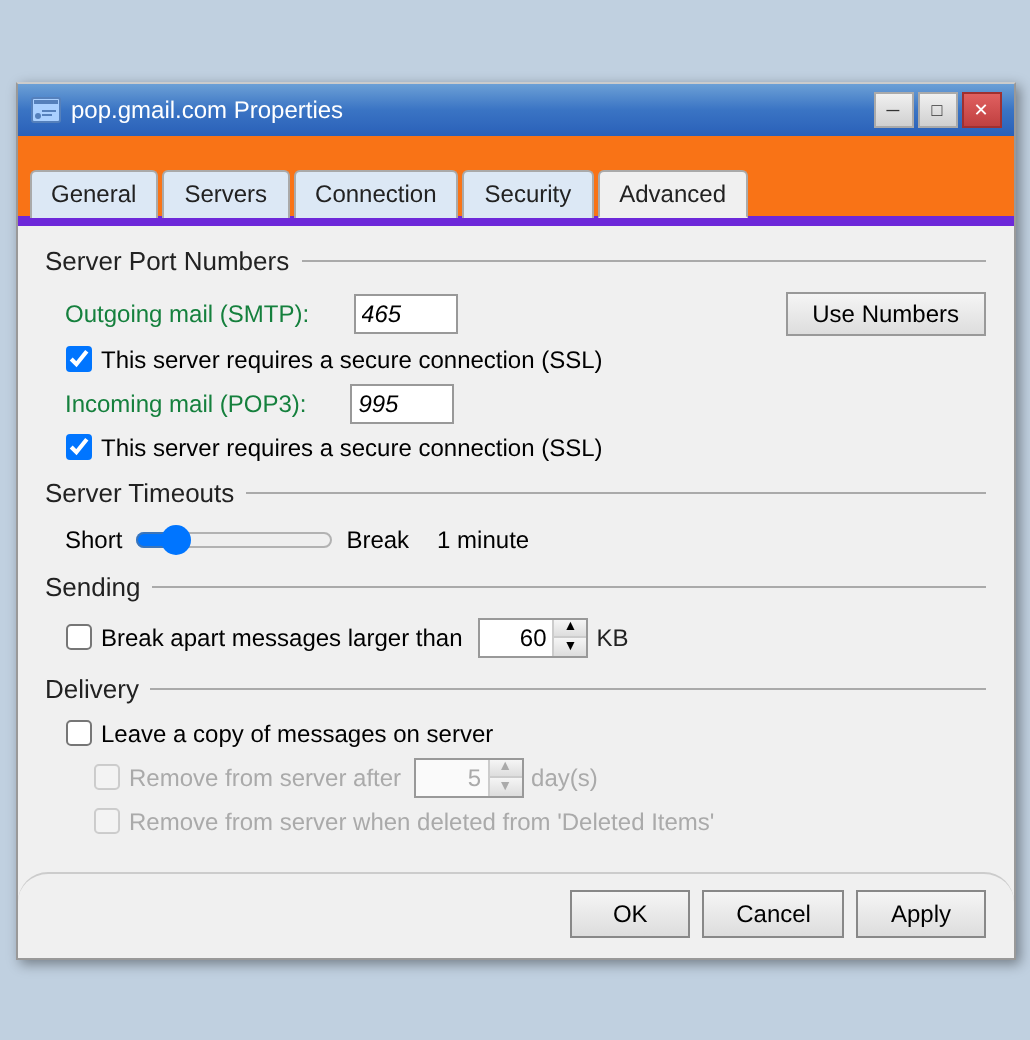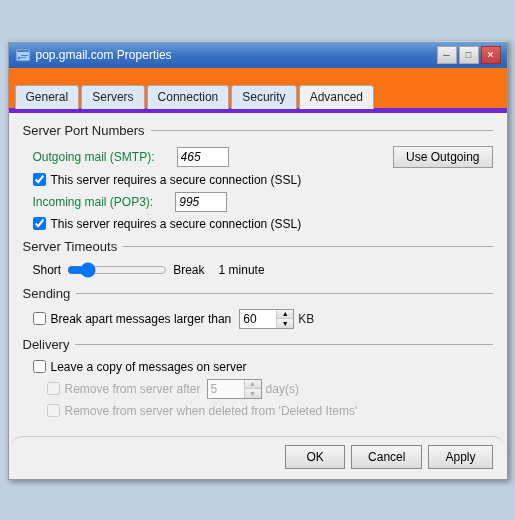--- a/index.html
+++ b/index.html
@@ -167,20 +167,21 @@
       height: 20px;
       margin-left: 6px;
     }
     .spinbox-container input[type="text"] {
       width: 36px;
       height: 18px;
       border: none;
       padding: 1px 3px;
       font-size: 12px;
       outline: none;
+      text-align: right;
     }
     .spin-buttons {
       display: flex;
       flex-direction: column;
       border-left: 1px solid #ccc;
     }
     .spin-btn {
       width: 16px;
       height: 9px;
       border: none;
@@ -261,21 +262,21 @@
   <div class="content">
 
     <div class="section">
       <div class="section-hr">
         <span>Server Port Numbers</span>
         <hr>
       </div>
       <div class="form-row">
         <label>Outgoing mail (SMTP):</label>
         <input type="text" value="465" style="">
-        <button class="use-defaults-btn">Use Outgoing</button>
+        <button class="use-defaults-btn">Use Numbers</button>
       </div>
       <div class="checkbox-row">
         <input type="checkbox" checked="" style="">
         <span>This server requires a secure connection (SSL)</span>
       </div>
       <div class="form-row">
         <label>Incoming mail (POP3):</label>
         <input type="text" value="995" style="">
       </div>
       <div class="checkbox-row">

